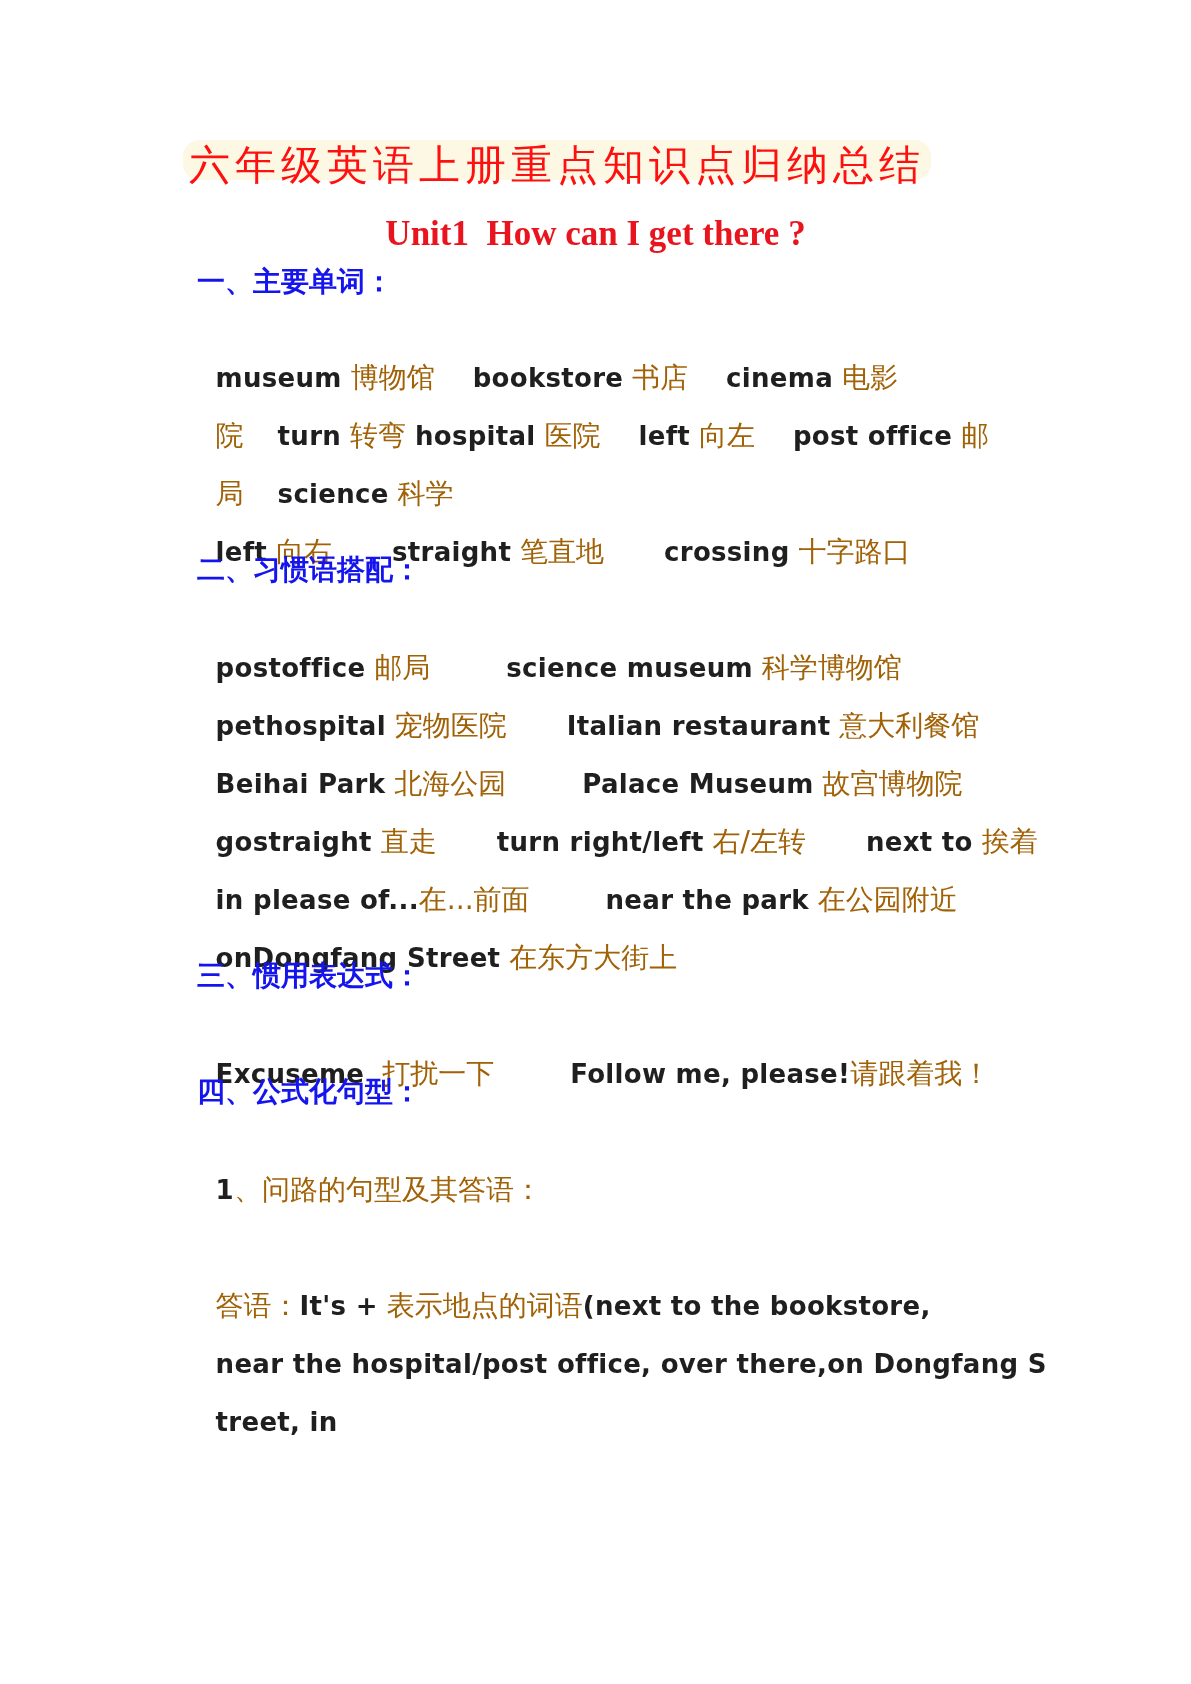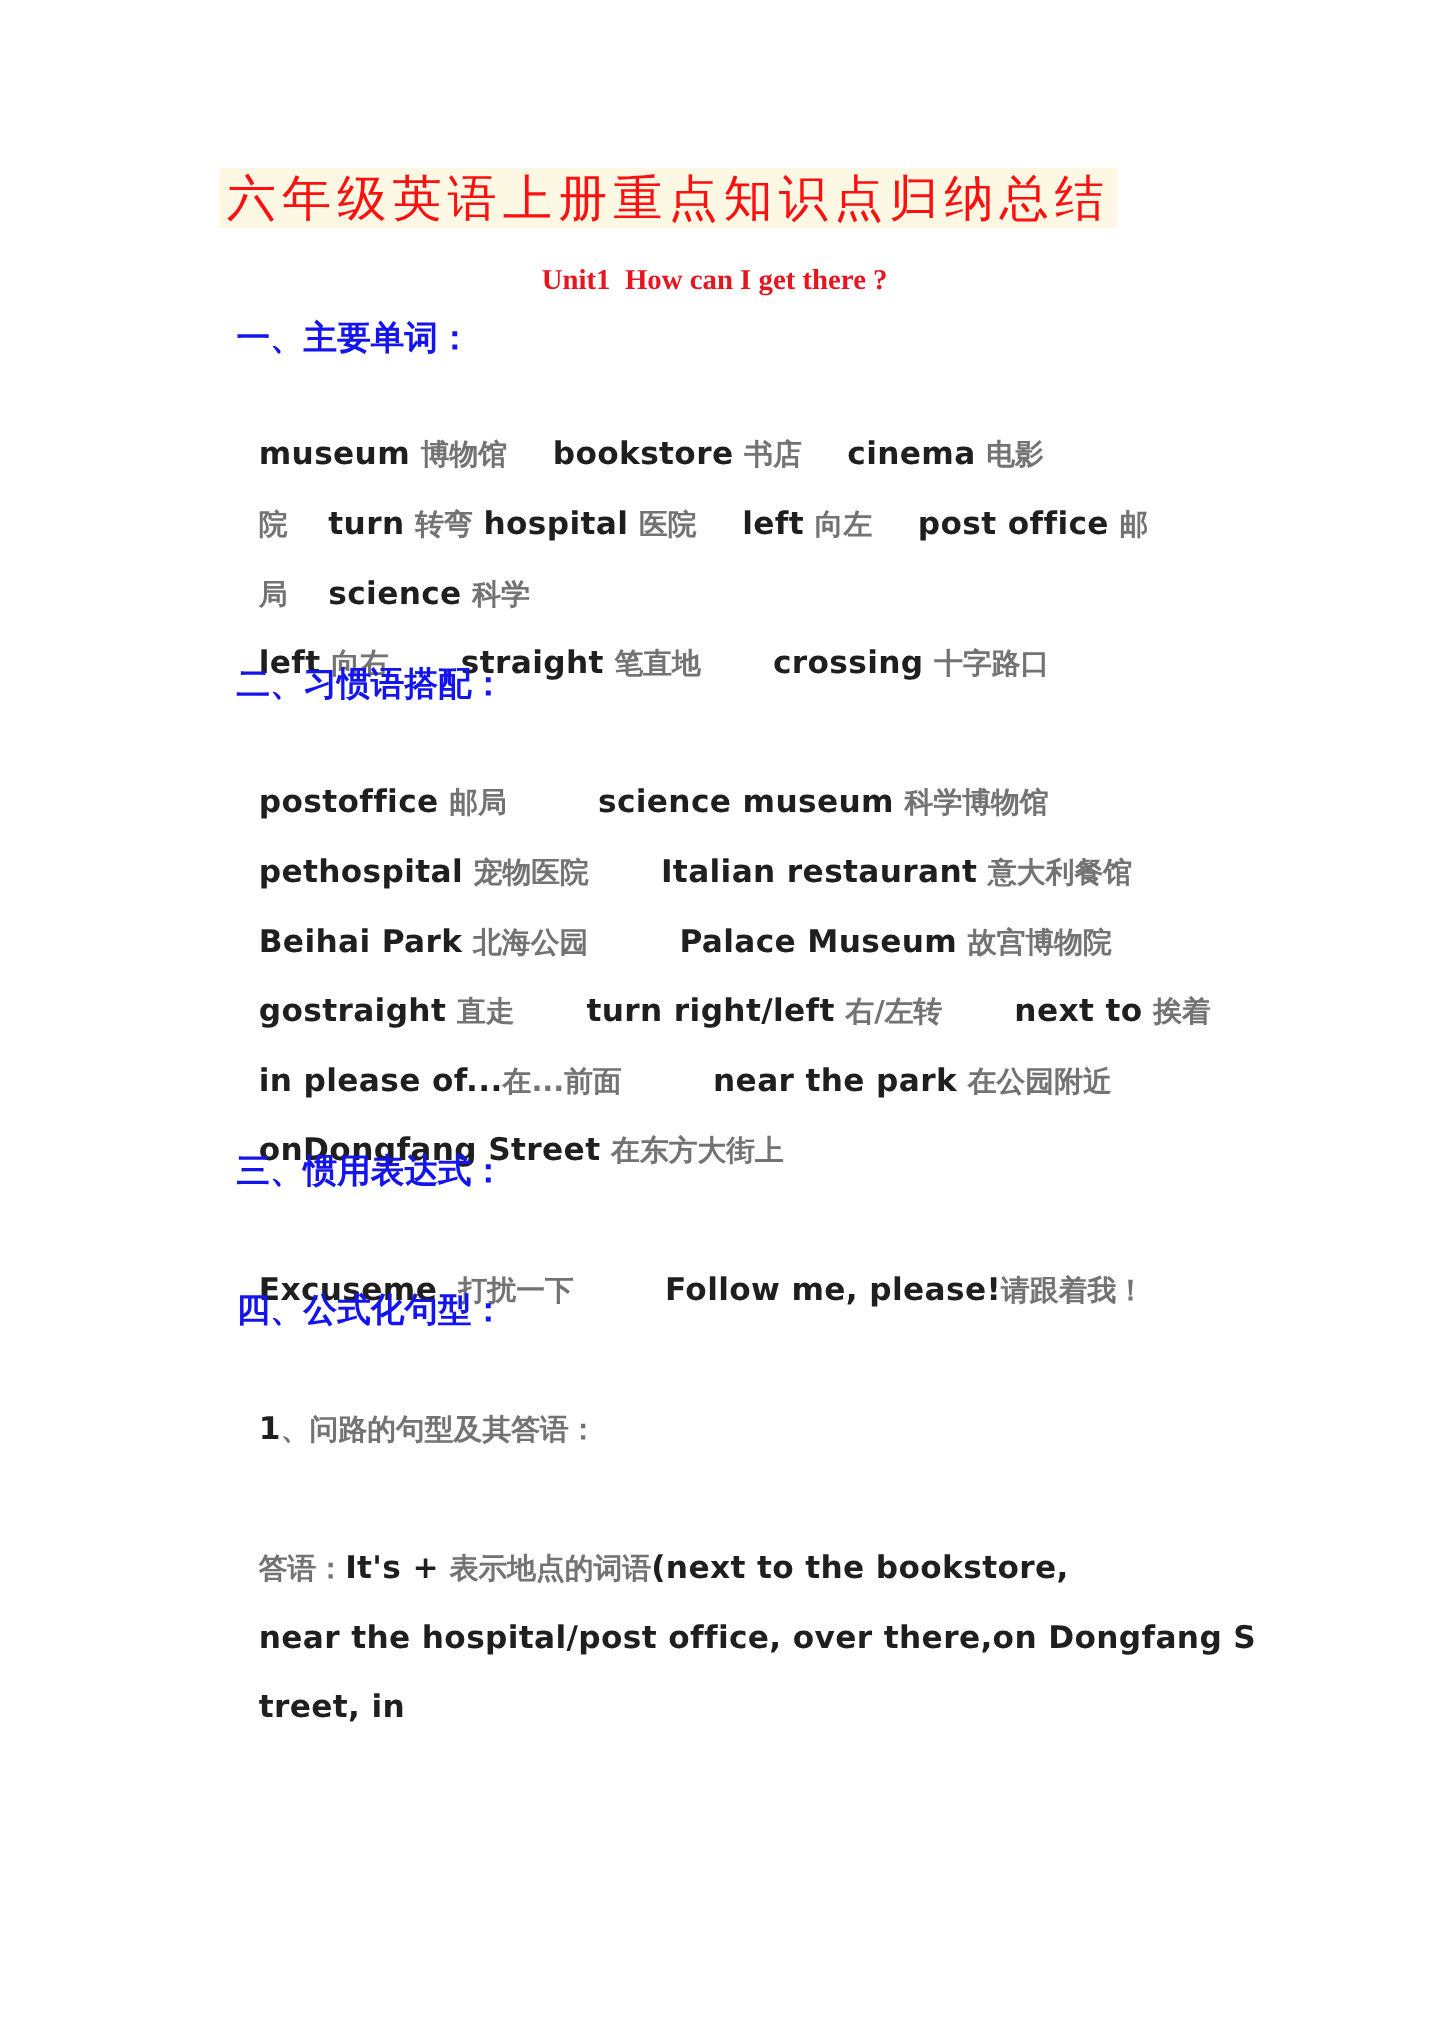--- a/index.html
+++ b/index.html
@@ -19,45 +19,46 @@
     position: absolute;
     left: 0; top: 0;
     width: 1191px;
     height: 1684px;
   }
   .title-wrap {
     position: absolute;
     left: 183px;
     top: 140px;
     width: 748px;
-    height: 50px;
+    height: 40px;
     background: #fdf8e3;
     display: flex;
     align-items: flex-start;
     justify-content: center;
+    border-radius: 16px;
   }
   .title {
     color: #ff1010;
     font-family: "DejaVu Sans", sans-serif;
     font-size: 41px;
     letter-spacing: 5px;
     line-height: 50px;
     white-space: nowrap;
     font-weight: normal;
   }
   .subtitle {
     position: absolute;
     left: 0;
     width: 1191px;
     top: 214px;
     text-align: center;
     color: #e8141e;
     font-family: "Liberation Serif", "DejaVu Serif", serif;
     font-weight: bold;
-    font-size: 24px;
+    font-size: 35px;
     line-height: 40px;
     white-space: pre;
   }
   .line {
     position: absolute;
     left: 180px;
     white-space: pre;
     font-size: 28px;
     line-height: 40px;
     height: 40px;
@@ -70,23 +71,23 @@
   }
   .en {
     font-family: "DejaVu Sans", sans-serif;
     font-weight: bold;
     font-size: 26px;
     color: #1f1f1f;
     letter-spacing: 0.3px;
   }
   .zh {
     font-family: "DejaVu Sans", sans-serif;
-    font-weight: bold;
-    font-size: 24px;
-    color: #737373;
+    font-weight: normal;
+    font-size: 28px;
+    color: #a16207;
   }
   .gap1 { display: inline-block; width: 38px; }
   .gap2 { display: inline-block; width: 60px; }
   .gap3 { display: inline-block; width: 76px; }
   .dots {
     letter-spacing: 18px;
     font-size: 22px;
     color: #222;
   }
 </style>

